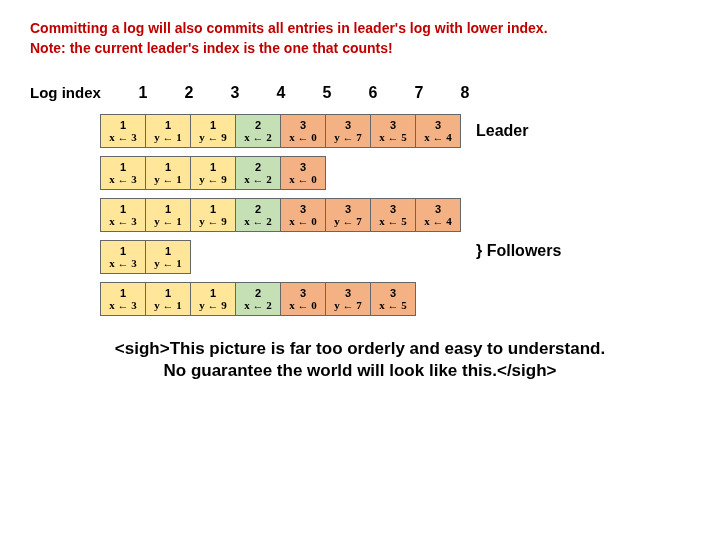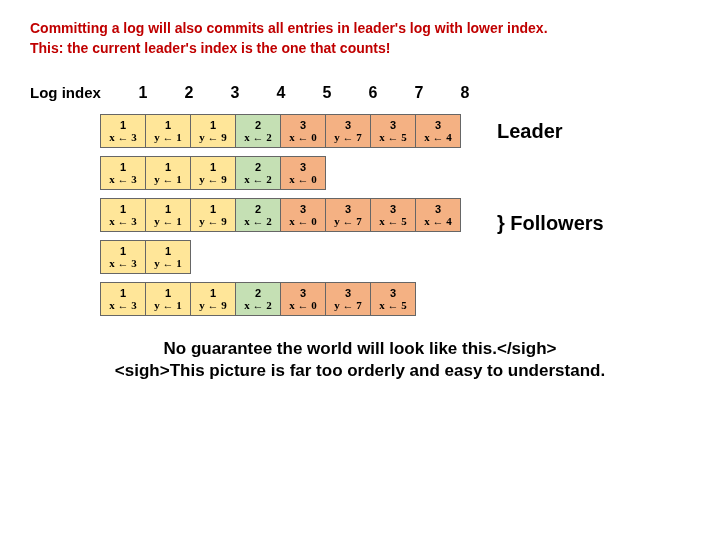--- a/index.html
+++ b/index.html
@@ -58,37 +58,37 @@
     margin-left: -1px;
   }
   .entry:first-child { margin-left: 0; }
   .term { font-size: 11px; }
   .cmd  { font-size: 11px; font-family: Liberation Serif, serif; }
   .t1 { background: #ffe699; }
   .t2 { background: #c5e0b4; }
   .t3 { background: #f4b183; }
   .row-label {
     font-weight: bold;
-    font-size: 20px;
+    font-size: 16px;
     color: #000;
-    margin-left: 36px;
+    margin-left: 15px;
   }
   .sigh {
     margin-top: 22px;
     font-size: 17px;
     font-weight: bold;
     text-align: center;
     line-height: 1.3;
   }
 </style>
 </head>
 <body>
 
 <div class="title-line">Committing a log will also commits all entries in leader's log with lower index.</div>
-<div class="title-line">This: the current leader's index is the one that counts!</div>
+<div class="title-line">Note: the current leader's index is the one that counts!</div>
 
 <div class="diagram-area">
 
   <div class="header-row">
     <div class="log-index-label">Log index</div>
     <div id="index-cells" style="display: flex;">
         <div class="idx-cell">1</div>
         <div class="idx-cell">2</div>
         <div class="idx-cell">3</div>
         <div class="idx-cell">4</div>
@@ -189,21 +189,21 @@
           </div>
           <div class="entry t3">
             <div class="term">3</div>
             <div class="cmd">x ← 5</div>
           </div>
           <div class="entry t3">
             <div class="term">3</div>
             <div class="cmd">x ← 4</div>
           </div>
         </div>
-        <div class="row-label" style="position: relative; top: 8px;">} Followers</div>
+        <div class="row-label" style="position: relative; top: 36px;">} Followers</div>
       </div>
       <div class="row-wrap">
         <div style="display: flex;">
           <div class="entry t1">
             <div class="term">1</div>
             <div class="cmd">x ← 3</div>
           </div>
           <div class="entry t1">
             <div class="term">1</div>
             <div class="cmd">y ← 1</div>
@@ -240,15 +240,15 @@
             <div class="term">3</div>
             <div class="cmd">x ← 5</div>
           </div>
         </div>
       </div>
     </div>
 
 </div>
 
 <div class="sigh">
+  <div>&lt;sigh&gt;This picture is far too orderly and easy to understand.</div>
   <div>No guarantee the world will look like this.&lt;/sigh&gt;</div>
-  <div>&lt;sigh&gt;This picture is far too orderly and easy to understand.</div>
 </div>
 
 </body></html>

